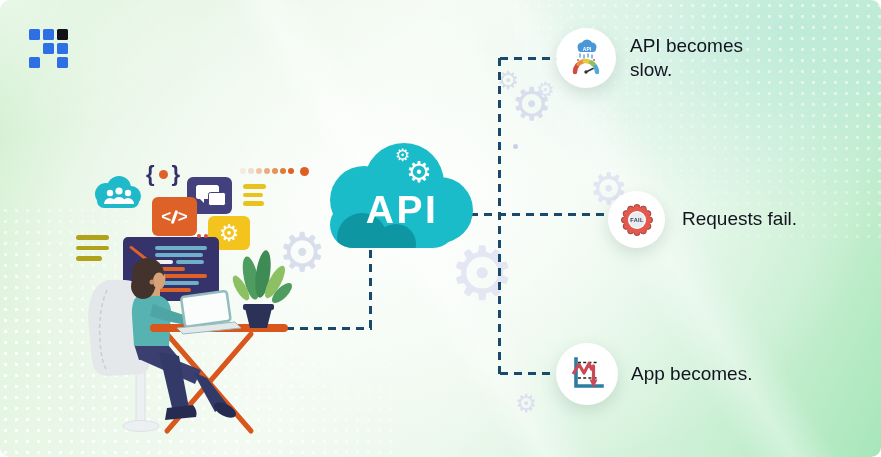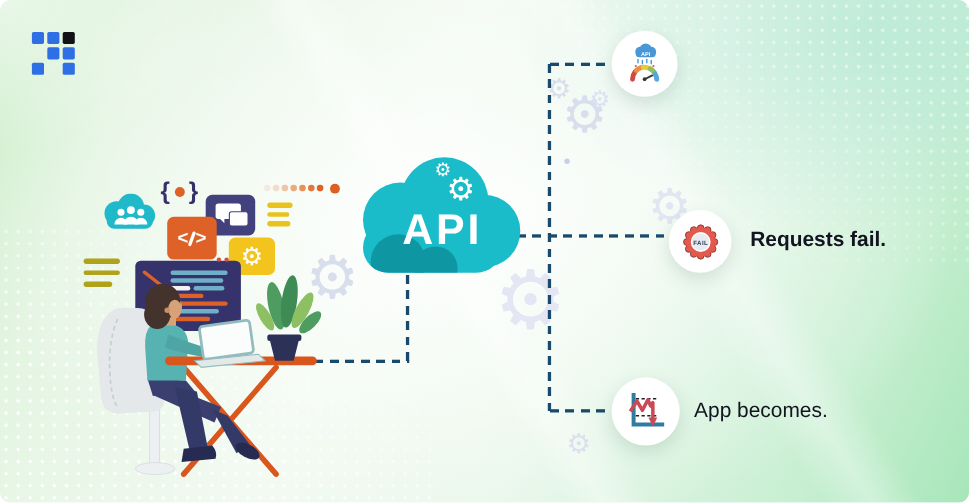--- a/index.html
+++ b/index.html
@@ -65,21 +65,21 @@
   .conn-h{position:absolute;height:3px;background:repeating-linear-gradient(90deg,#1A4A6B 0 8px,transparent 8px 14px);}
   .conn-v{position:absolute;width:3px;background:repeating-linear-gradient(180deg,#1A4A6B 0 8px,transparent 8px 14px);}
   
   .callout-circle{position:absolute;background:#fff;border-radius:50%;display:flex;align-items:center;justify-content:center;
     box-shadow:0 6px 16px rgba(90,130,115,0.22);}
   #circle-slow{left:556px;top:28px;width:60px;height:60px;}
   #circle-fail{left:608px;top:191px;width:57px;height:57px;}
   #circle-crash{left:556px;top:343px;width:62px;height:62px;}
   .callout-label{position:absolute;color:#12151F;font-size:19px;font-weight:500;line-height:24px;}
   #label-slow{left:630px;top:34px;width:122px;}
-  #label-fail{left:682px;top:207px;white-space:nowrap;font-weight:bold;}
+  #label-fail{left:682px;top:207px;white-space:nowrap;}
   #label-crash{left:631px;top:362px;white-space:nowrap;}
   
   #tiny-dot{left:513px;top:144px;width:5px;height:5px;border-radius:50%;background:#C9CFE8;}
 </style>
 </head>
 <body>
 
 <div id="canvas">
   <div class="streak"></div>
   <div class="dots dots-bl abs"></div>
@@ -289,20 +289,21 @@
         <path d="M10,35 A11,11 0 0 1 12.4,28.2" stroke="#D14B41"></path>
         <path d="M13.5,27 A11,11 0 0 1 18.2,24.3" stroke="#E8903F"></path>
         <path d="M19.8,24.1 A11,11 0 0 1 24.6,24.8" stroke="#E9C93D"></path>
         <path d="M26.2,25.5 A11,11 0 0 1 29.8,28.8" stroke="#8CC063"></path>
         <path d="M30.6,30.2 A11,11 0 0 1 32,35" stroke="#53A7DD"></path>
       </g>
       <line x1="21" y1="35" x2="28" y2="31.5" stroke="#333" stroke-width="1.6" stroke-linecap="round"></line>
       <circle cx="21" cy="35" r="1.7" fill="#333"></circle>
     </svg>
   </div>
+  <div id="label-slow" class="callout-label">API becomes slow.</div>
 
   <div id="circle-fail" class="callout-circle">
     <svg width="44" height="44" viewBox="0 0 44 44">
       <g fill="#E4594E" stroke="#7E2A24" stroke-width="0.7">
         <circle cx="34.5" cy="22" r="3.1"></circle>
           <circle cx="32.8" cy="28.3" r="3.1"></circle>
           <circle cx="28.3" cy="32.8" r="3.1"></circle>
         <circle cx="22" cy="34.5" r="3.1"></circle>
           <circle cx="15.7" cy="32.8" r="3.1"></circle>
           <circle cx="11.2" cy="28.3" r="3.1"></circle>

